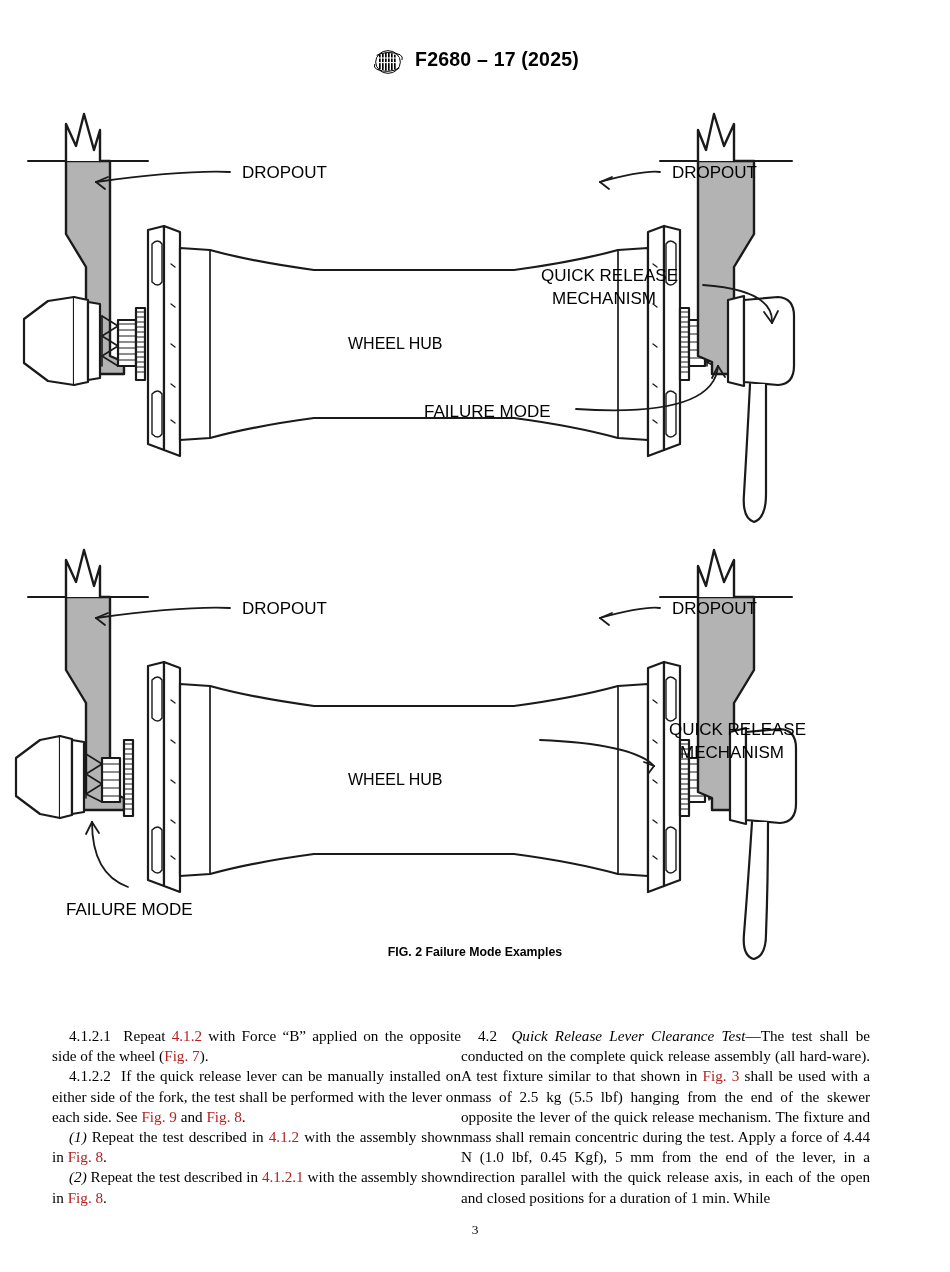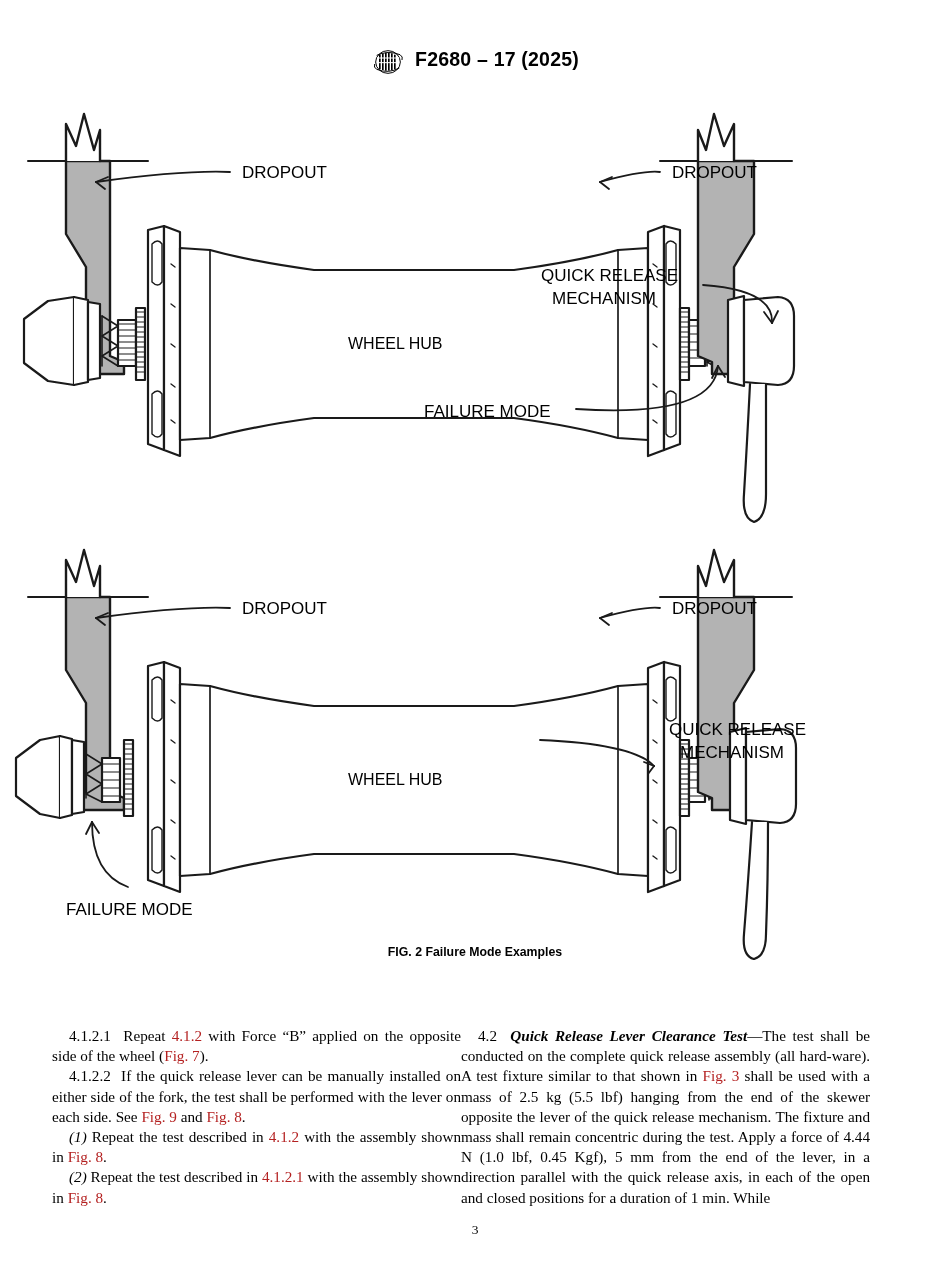--- a/index.html
+++ b/index.html
@@ -74,21 +74,21 @@
     margin: 0;
     font-size: 15.2px;
     line-height: 20.2px;
     text-align: justify;
     text-justify: inter-word;
     hyphens: manual;
   }
   p.para + p.para { margin-top: 0; }
   .indent { display: inline-block; width: 17px; }
   .ref { color: #b42121; }
-  .ital { font-style: italic; font-weight: bold; }
+  .ital { font-style: italic; }
   .num-ital { font-style: italic; }
 
   .page-number {
     position: absolute;
     top: 1222px;
     left: 0;
     width: 950px;
     text-align: center;
     font-size: 13.5px;
   }

